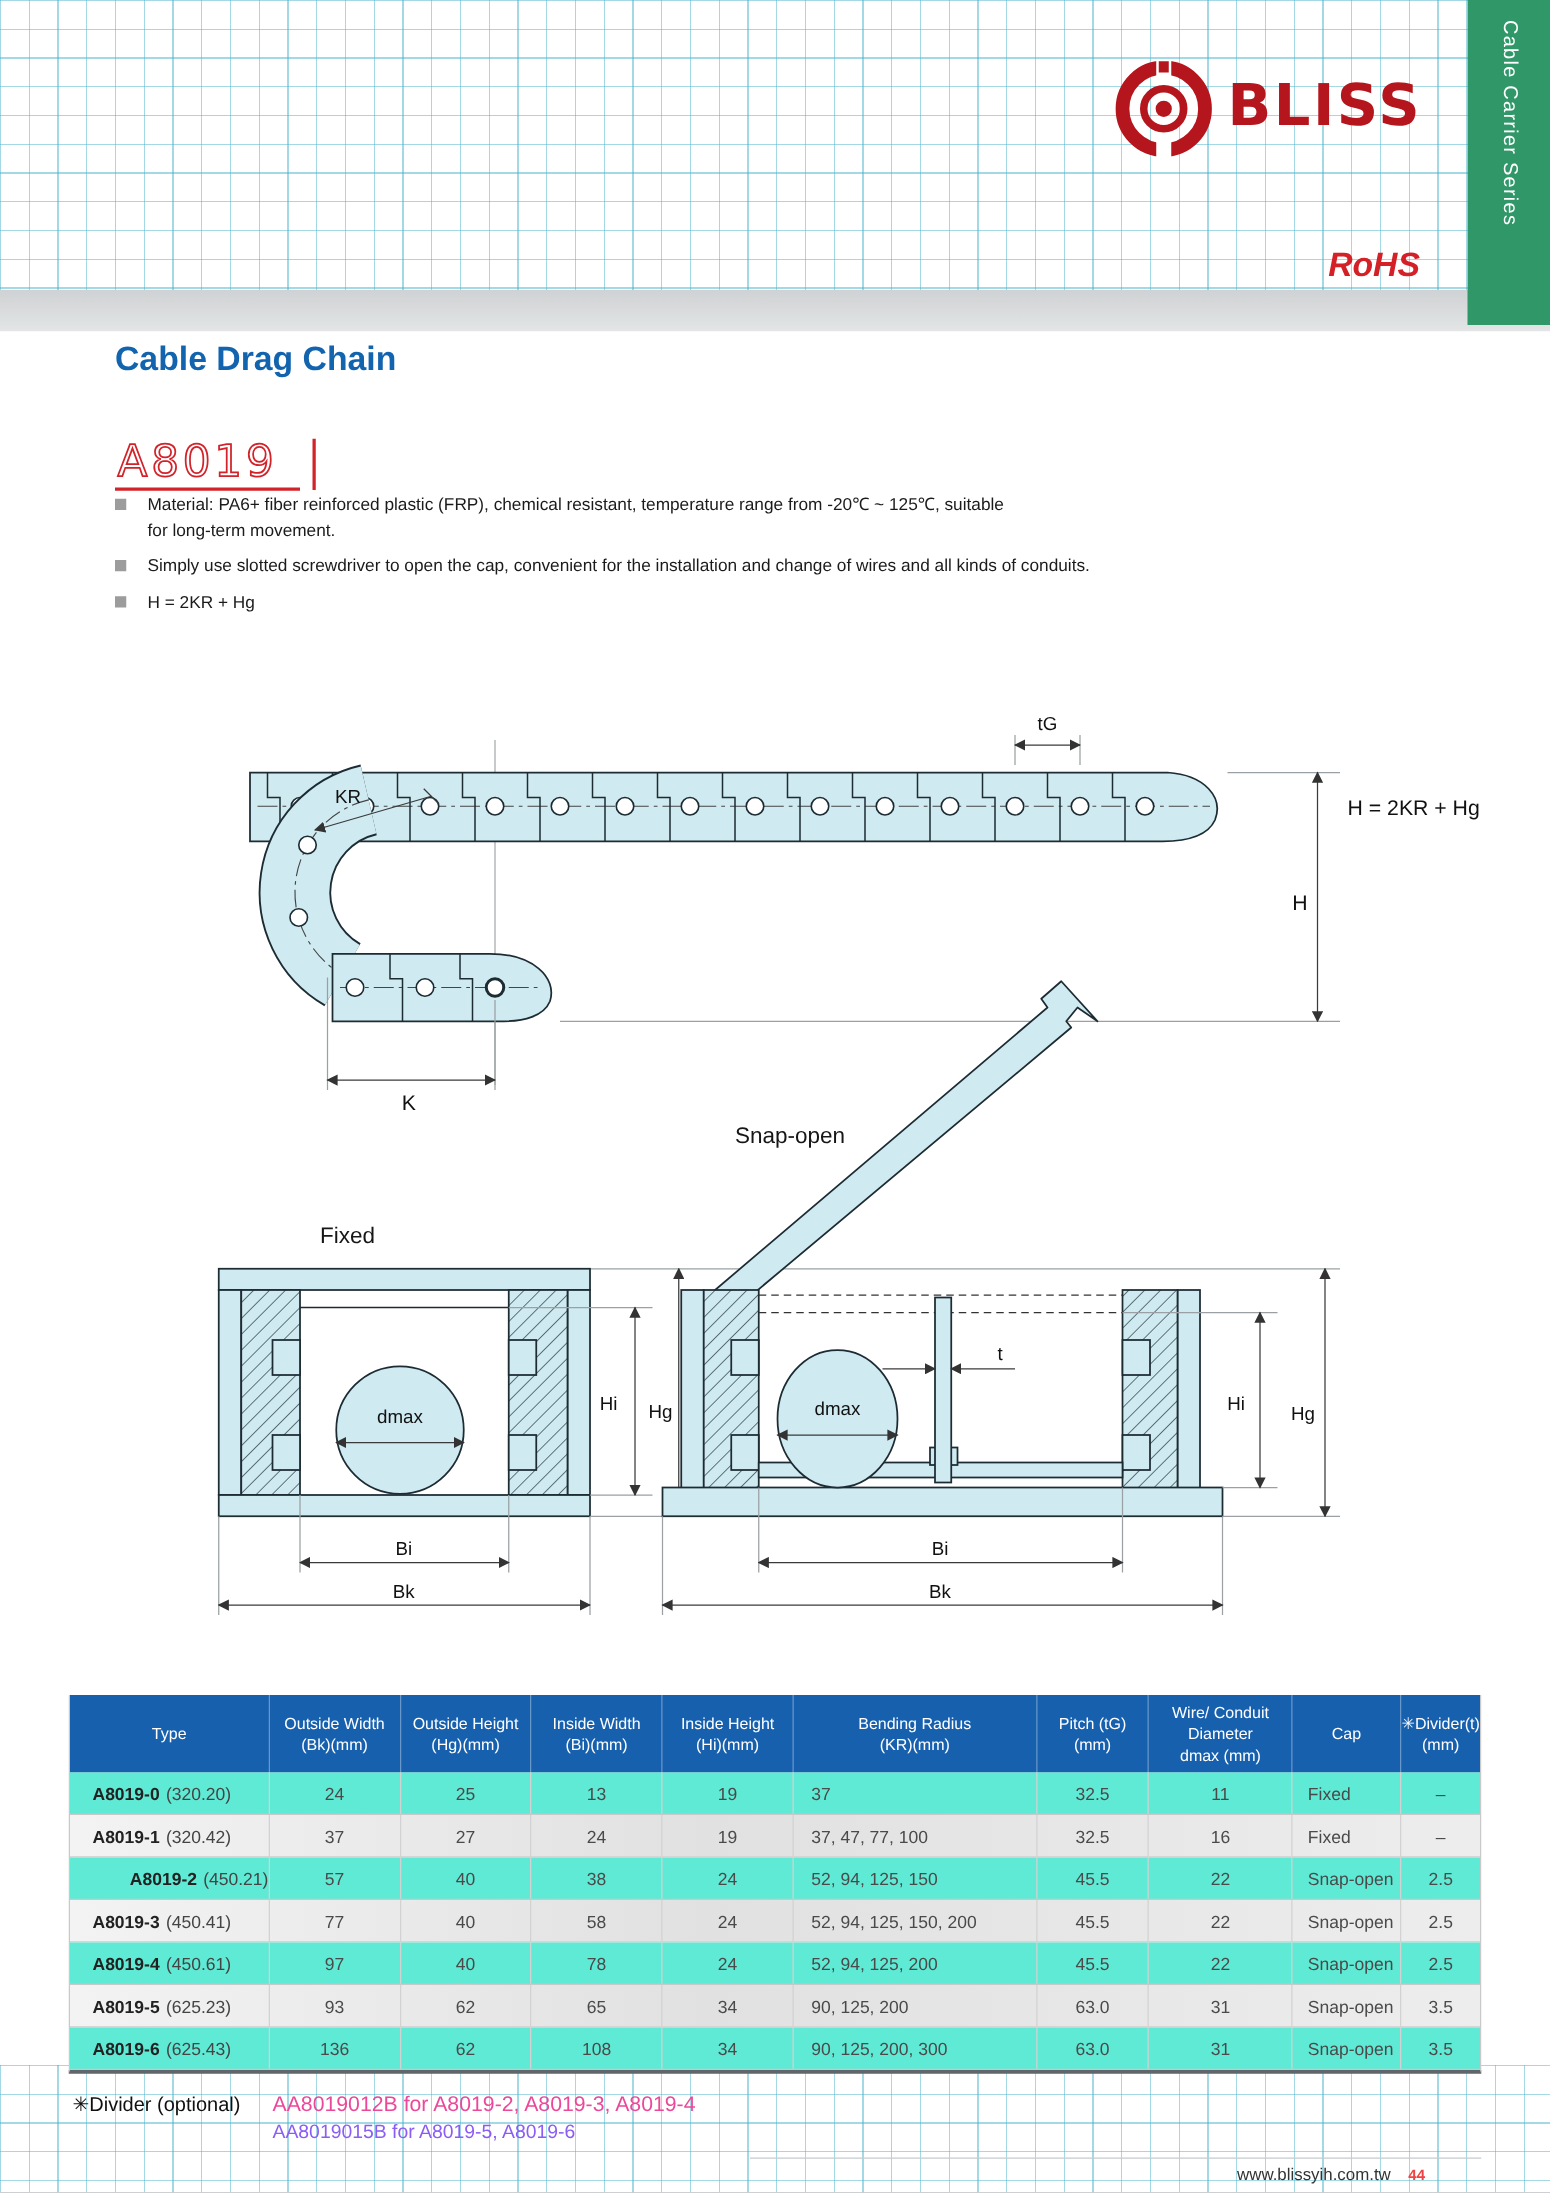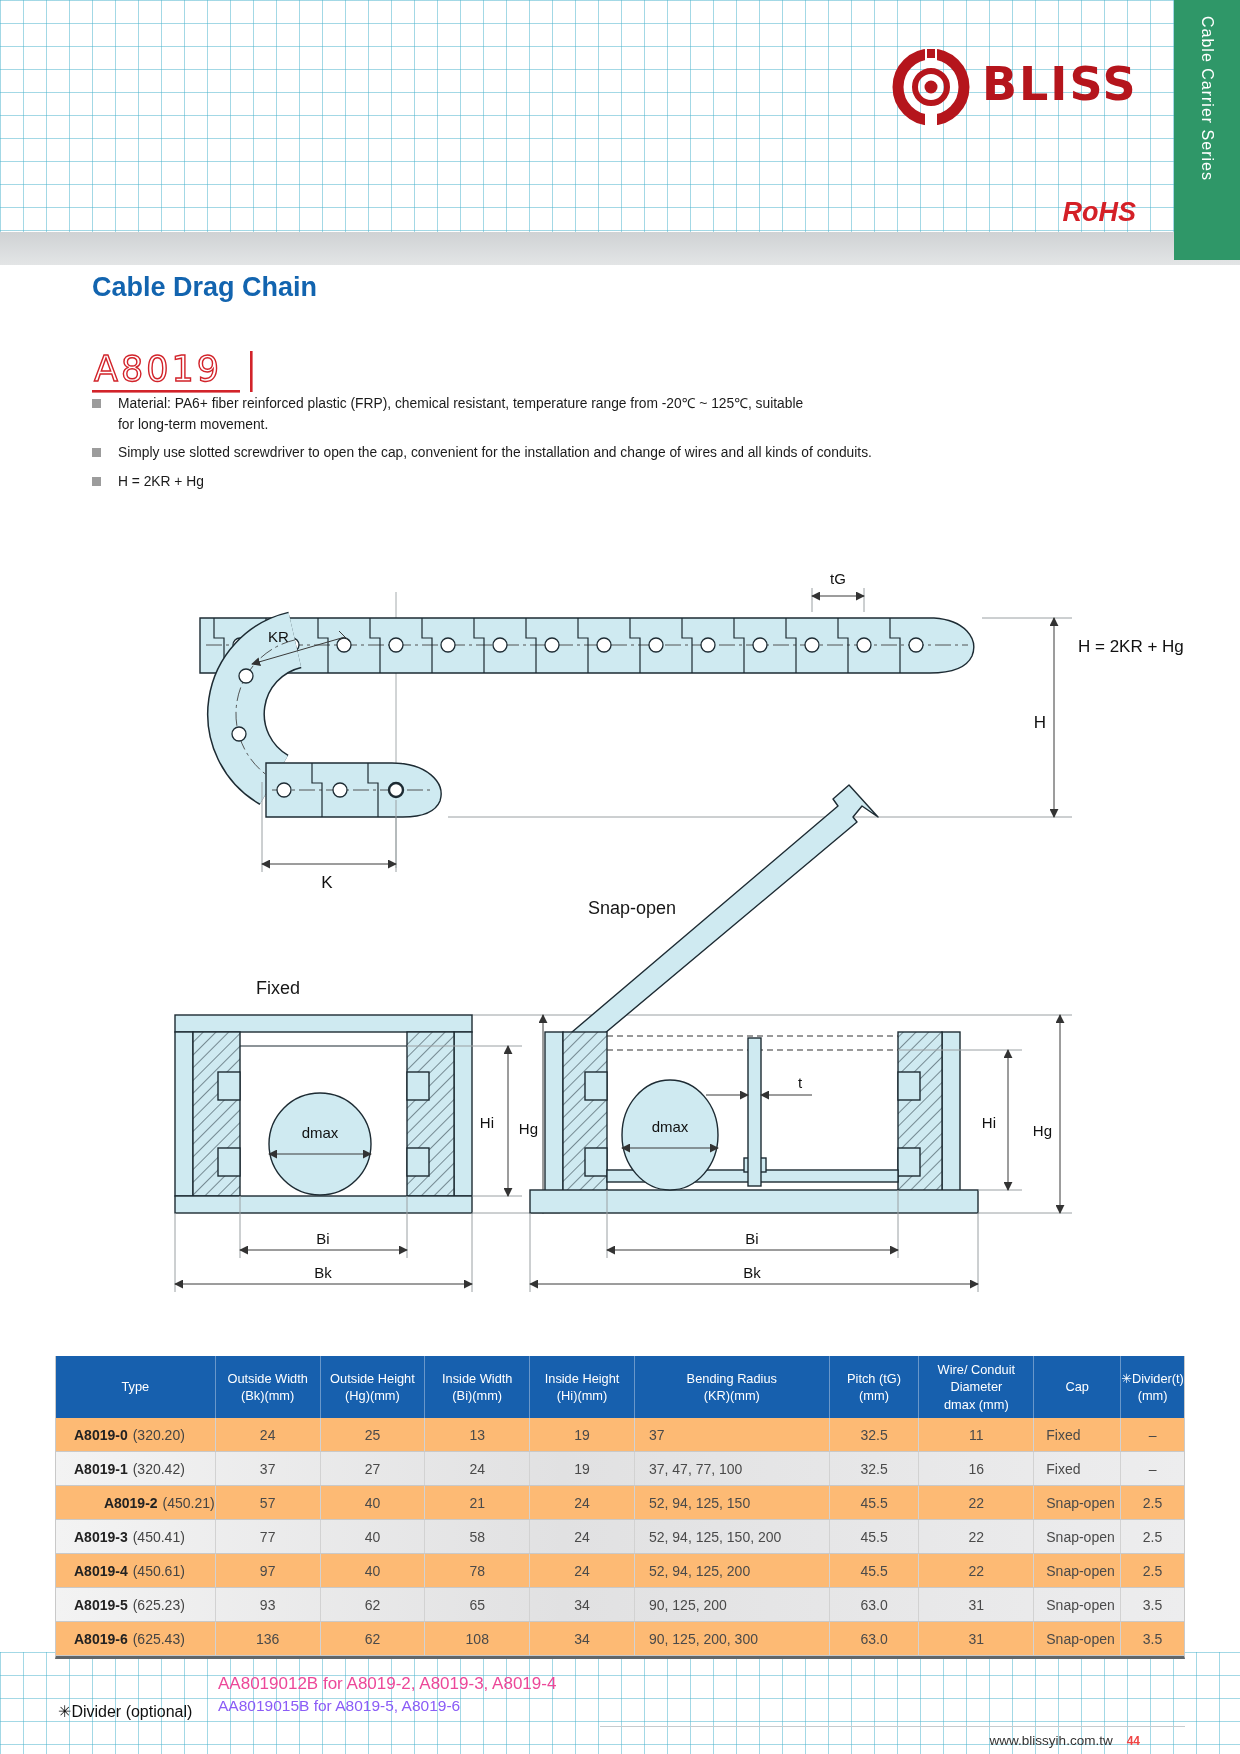--- a/index.html
+++ b/index.html
@@ -52,31 +52,31 @@
   .lbl-big { fill:#111; font-size:17px; font-family:"Liberation Sans",sans-serif; }
   .sec-lbl { fill:#161616; font-size:18px; font-family:"Liberation Sans",sans-serif; }
 
   
   .spec-table { position:absolute; left:55px; top:1356px; width:1130px;
     border-left:1px solid #c9c9c9; border-right:1px solid #c9c9c9; border-bottom:3px solid #60666a; }
   .thead { display:flex; background:#1760ae; height:62px; }
   .th { color:#fff; font-size:12.8px; line-height:1.35; display:flex; align-items:center; justify-content:center;
     text-align:center; white-space:pre-line; border-right:1px solid rgba(255,255,255,.35); height:62px; }
   .th:last-child { border-right:none; }
-  .trow { display:flex; height:34px; border-bottom:1px solid #c9c9c9; background:#fdba74; }
+  .trow { display:flex; height:34px; border-bottom:1px solid #c9c9c9; background:#5eead4; }
   .trow.alt { background:linear-gradient(90deg,#f3f3f3 0%,#e1e1e2 45%,#ededee 100%); }
   .td { font-size:14px; color:#4a4a4a; display:flex; align-items:center; justify-content:center;
     border-right:1px solid #d2d2d2; height:100%; overflow:hidden; white-space:nowrap; }
   .td:last-child { border-right:none; }
   .td.al { justify-content:flex-start; }
   .td .typ { font-weight:bold; color:#222; }
   .td .typ-code { color:#444; margin-left:5px; }
 
   
-  .divider-label { position:absolute; left:58px; top:1674px; font-size:16px; color:#101010;margin-top:28px; }
+  .divider-label { position:absolute; left:58px; top:1674px; font-size:16px; color:#101010; }
   .divider-line1 { position:absolute; left:218px; top:1674px; font-size:17px; color:#ec4899; }
   .divider-line2 { position:absolute; left:218px; top:1697px; font-size:15.5px; color:#8b5cf6; }
   .foot-rule { position:absolute; left:600px; top:1726px; width:585px; height:1px; background:#c6cbce; }
   .site-line { position:absolute; left:820px; top:1731px; width:320px; text-align:right; }
   .site-line .url { font-size:13.5px; color:#333; }
   .site-line .pg { font-size:12px; font-weight:bold; color:#ef4444; margin-left:14px; }
 </style>
 </head>
 <body>
 
@@ -328,21 +328,21 @@
         <div class="td al" style="width: 87px; padding-left: 12px;">Fixed</div>
         <div class="td" style="width: 63px;">–</div>
       </div>
       <div class="trow">
         <div class="td al" style="width: 160px; padding-left: 18px; justify-content: flex-end;">
           <span class="typ">A8019-2</span>
           <span class="typ-code">(450.21)</span>
         </div>
         <div class="td" style="width: 105px;">57</div>
         <div class="td" style="width: 105px;">40</div>
-        <div class="td" style="width: 105px;">21</div>
+        <div class="td" style="width: 105px;">38</div>
         <div class="td" style="width: 105px;">24</div>
         <div class="td al" style="width: 195px; padding-left: 14px;">52, 94, 125, 150</div>
         <div class="td" style="width: 90px;">45.5</div>
         <div class="td" style="width: 115px;">22</div>
         <div class="td al" style="width: 87px; padding-left: 12px;">Snap-open</div>
         <div class="td" style="width: 63px;">2.5</div>
       </div>
       <div class="trow alt">
         <div class="td al" style="width: 160px; padding-left: 18px;">
           <span class="typ">A8019-3</span>

